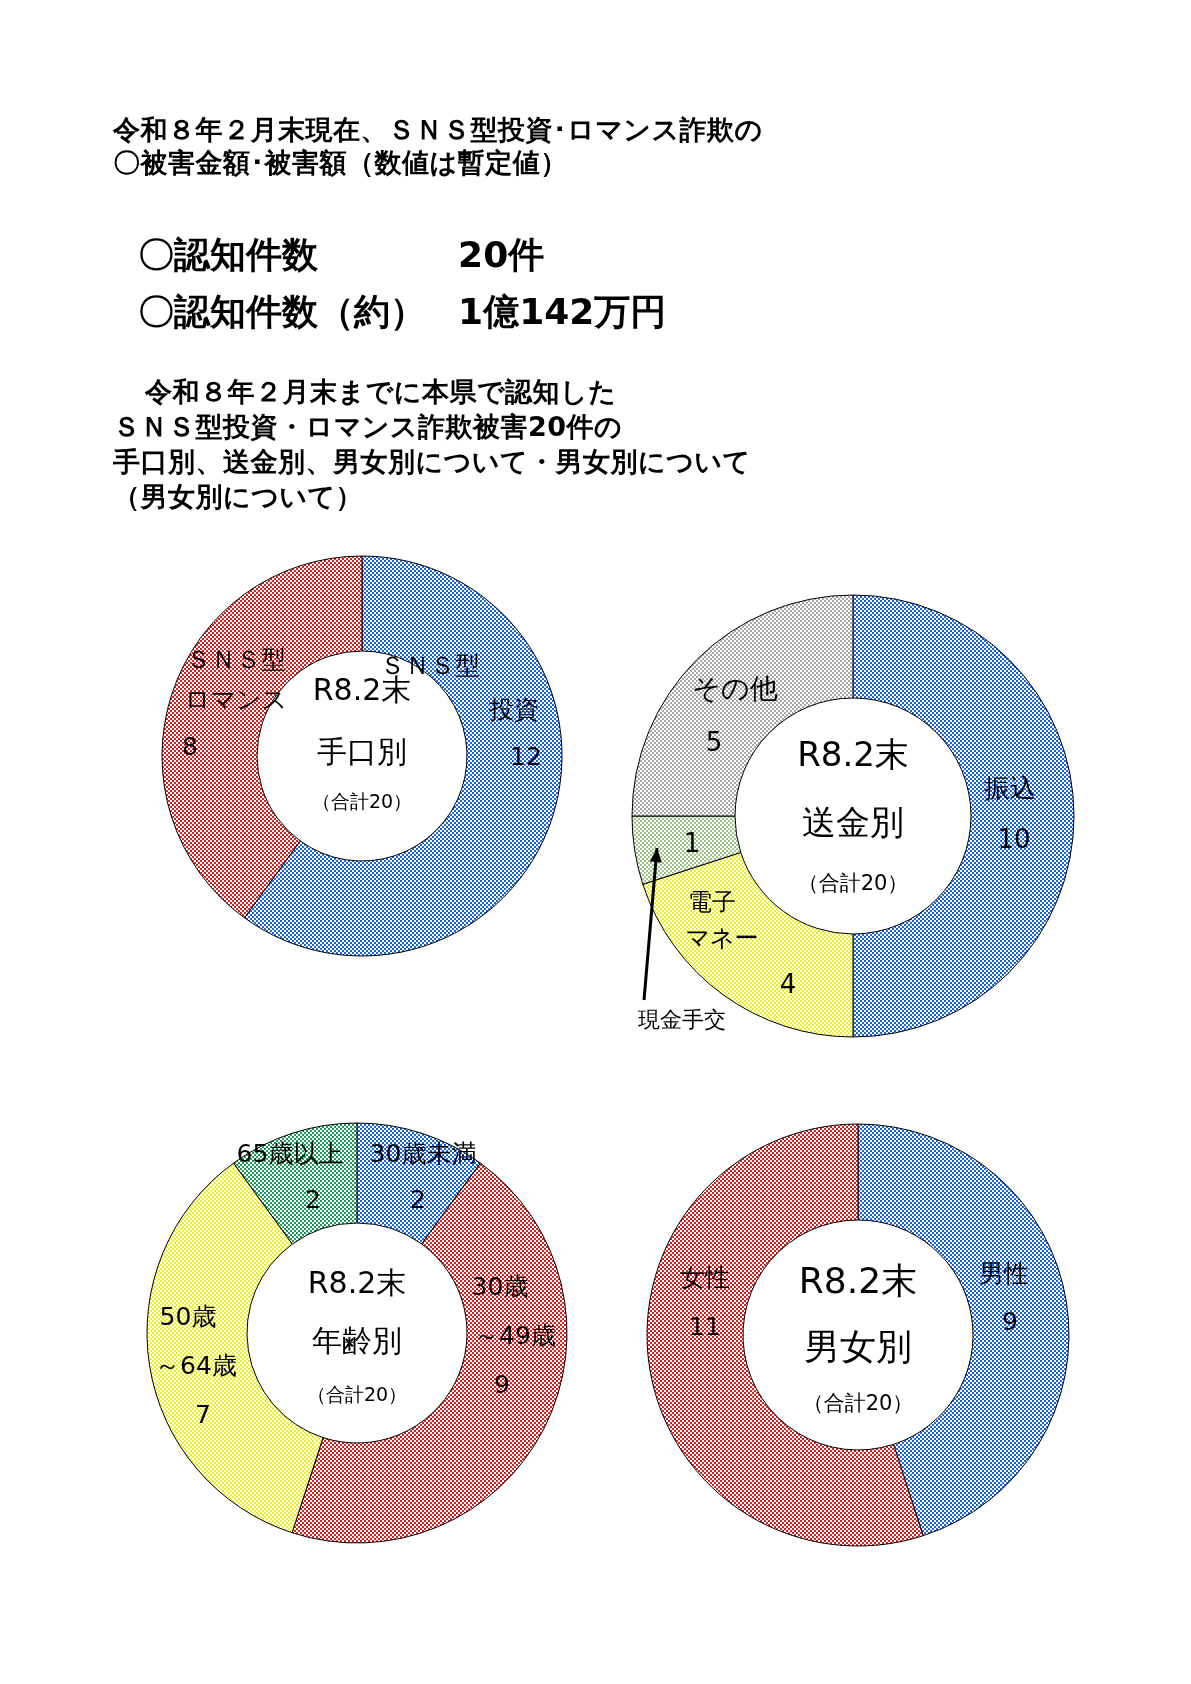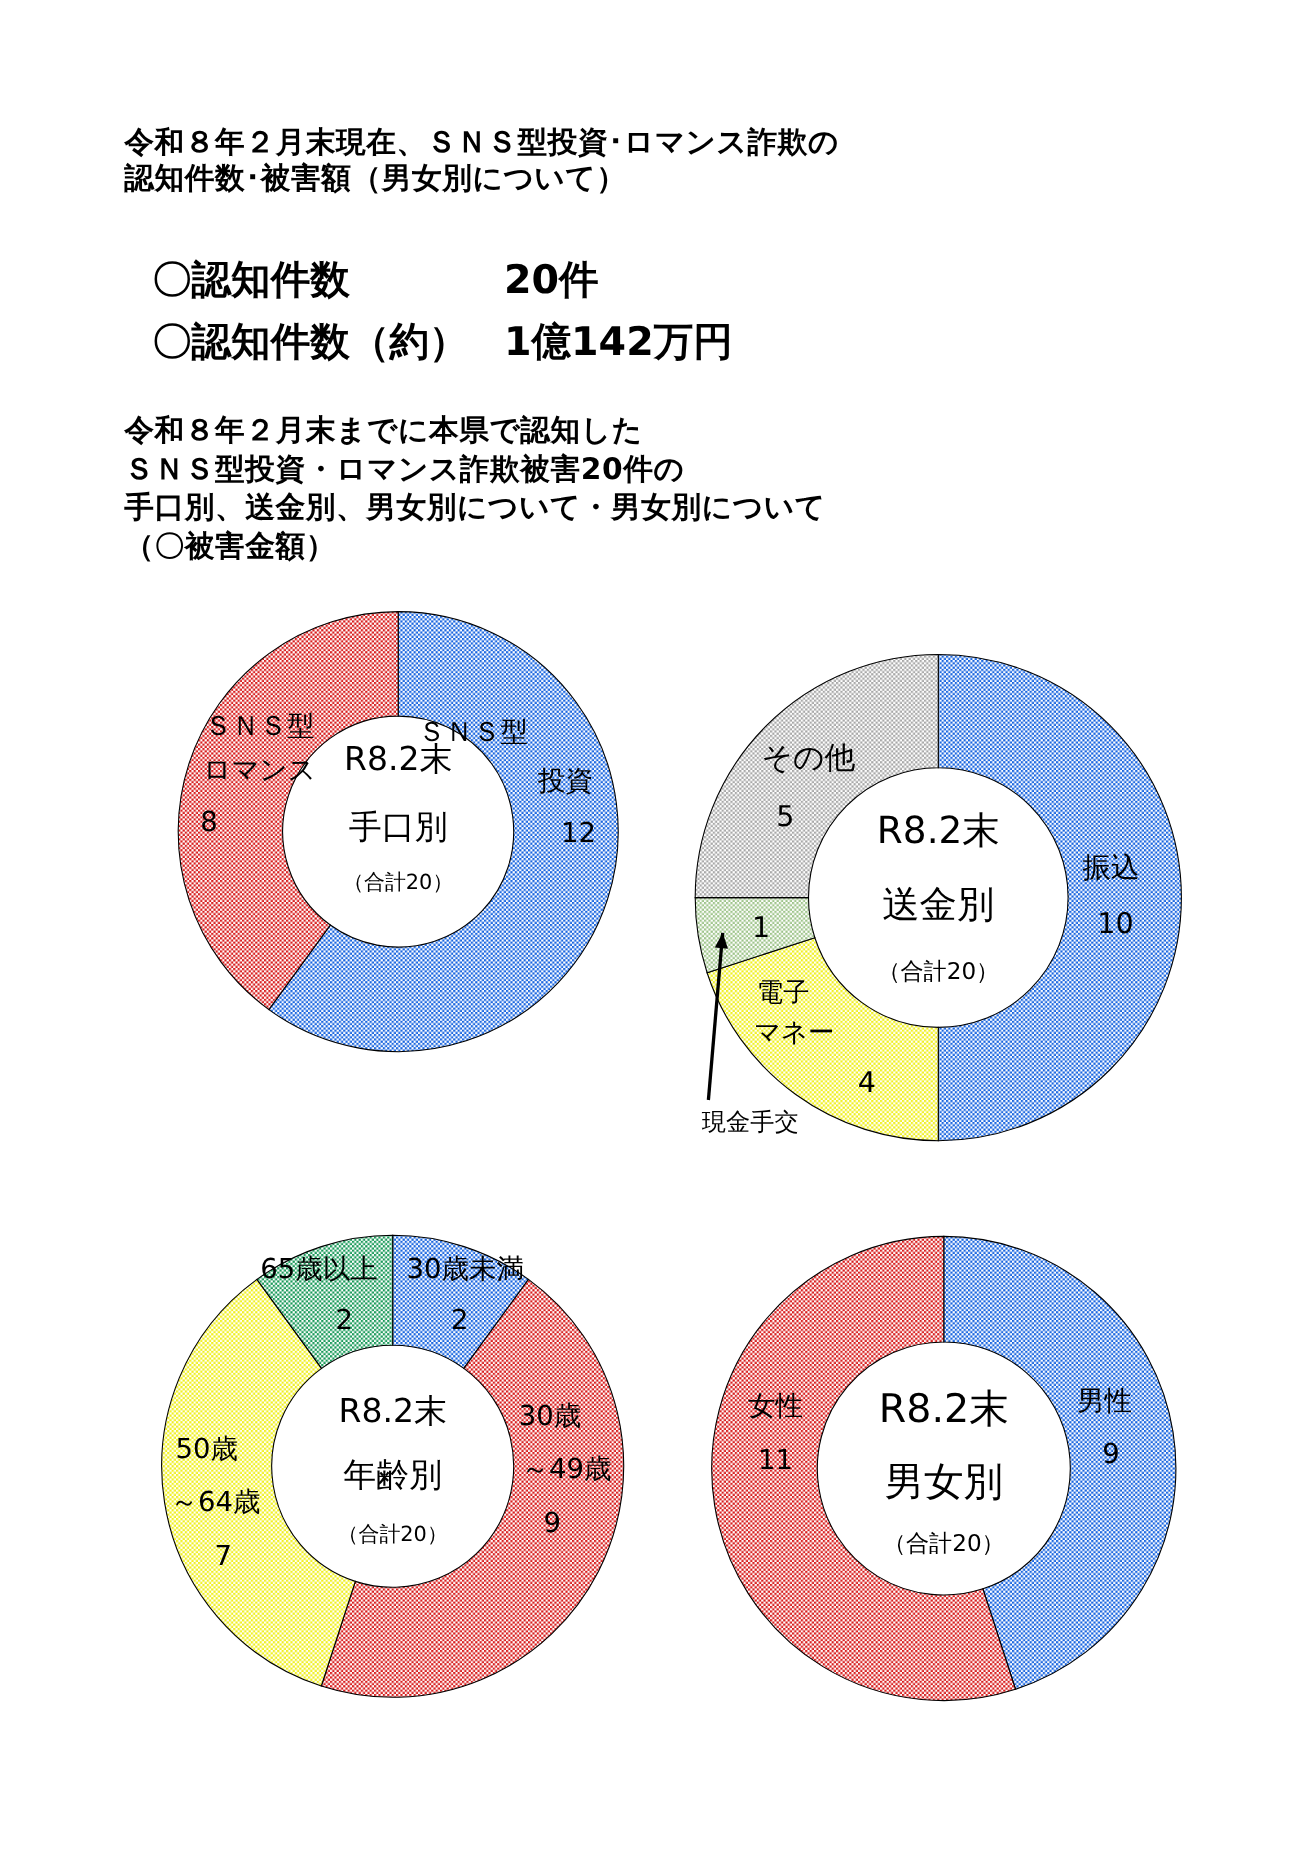--- a/index.html
+++ b/index.html
@@ -8,33 +8,33 @@
   .heading { position: absolute; left: 113px; font-weight: bold; font-size: 27px; line-height: 33px; letter-spacing: 0.5px; white-space: pre; }
   .stat-row { position: absolute; left: 113px; font-weight: bold; font-size: 36px; line-height: 33px; white-space: pre; }
   .stat-label { display: inline-block; width: 320px; }
   svg#charts { position: absolute; left: 0; top: 0; }
   .lbl { font-family: "DejaVu Sans", "Liberation Sans", sans-serif; fill: #000; }
 </style>
 </head>
 <body>
 
 <div class="heading" style="top:113px;text-align:right;">令和８年２月末現在、ＳＮＳ型投資･ロマンス詐欺の</div>
-<div class="heading" style="top:146px;">認知件数･被害額（男女別について）</div>
+<div class="heading" style="top:146px;">〇被害金額･被害額（数値は暫定値）</div>
 
 <div class="stat-row" style="top:205px;">
   <span class="stat-label">〇認知件数</span><span>20件</span>
 </div>
 <div class="stat-row" style="top:262px;">
   <span class="stat-label">〇認知件数（約）</span><span>1億142万円</span>
 </div>
 
-<div class="heading" style="top:375px;">令和８年２月末までに本県で認知した</div>
+<div class="heading" style="top:375px;margin-left:32px;">令和８年２月末までに本県で認知した</div>
 <div class="heading" style="top:410px;">ＳＮＳ型投資・ロマンス詐欺被害20件の</div>
 <div class="heading" style="top:445px;">手口別、送金別、男女別について・男女別について</div>
-<div class="heading" style="top:480px;">（〇被害金額）</div>
+<div class="heading" style="top:480px;">（男女別について）</div>
 
 <svg id="charts" width="1191" height="1684" xmlns="http://www.w3.org/2000/svg">
   <defs id="patterns">
       <pattern id="pat-blue" width="4" height="4" patternUnits="userSpaceOnUse">
         <rect x="0" y="0" width="4" height="4" fill="#ffffff"></rect>
         <rect x="0" y="0" width="2" height="2" fill="#1a66e0"></rect>
         <rect x="2" y="2" width="2" height="2" fill="#1a66e0"></rect>
       </pattern>
       <pattern id="pat-red" width="4" height="4" patternUnits="userSpaceOnUse">
         <rect x="0" y="0" width="4" height="4" fill="#ffffff"></rect>

